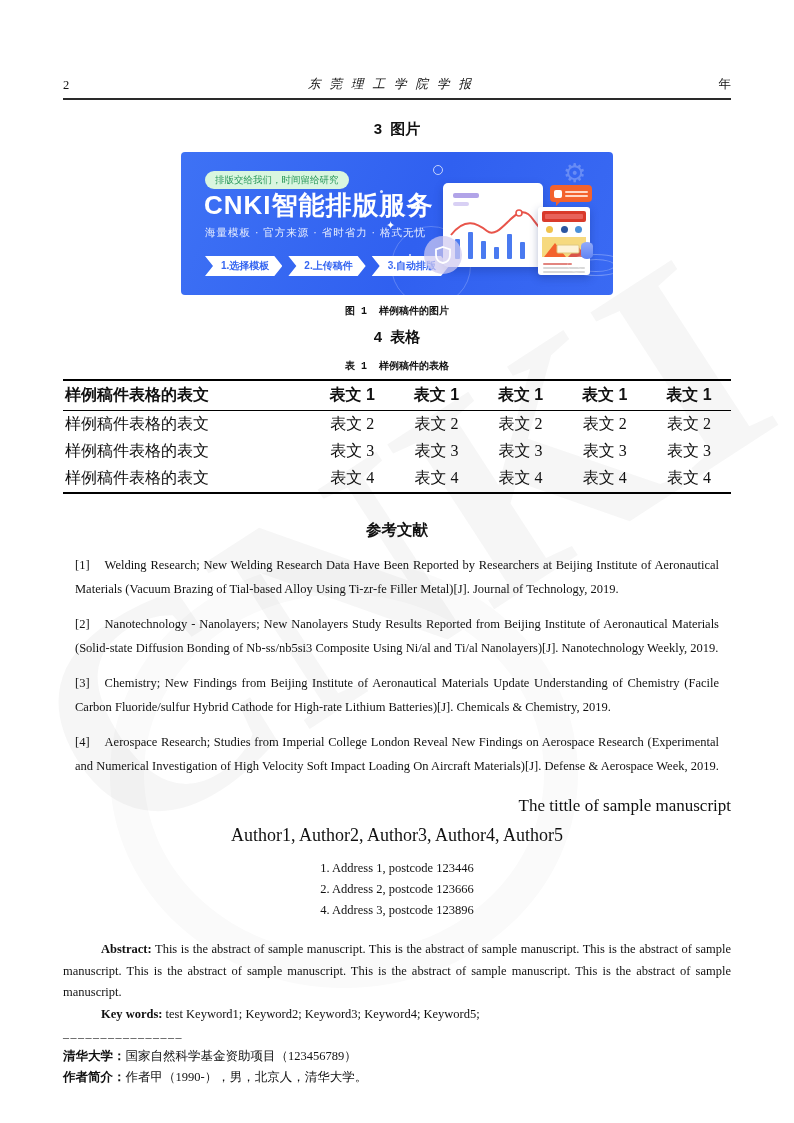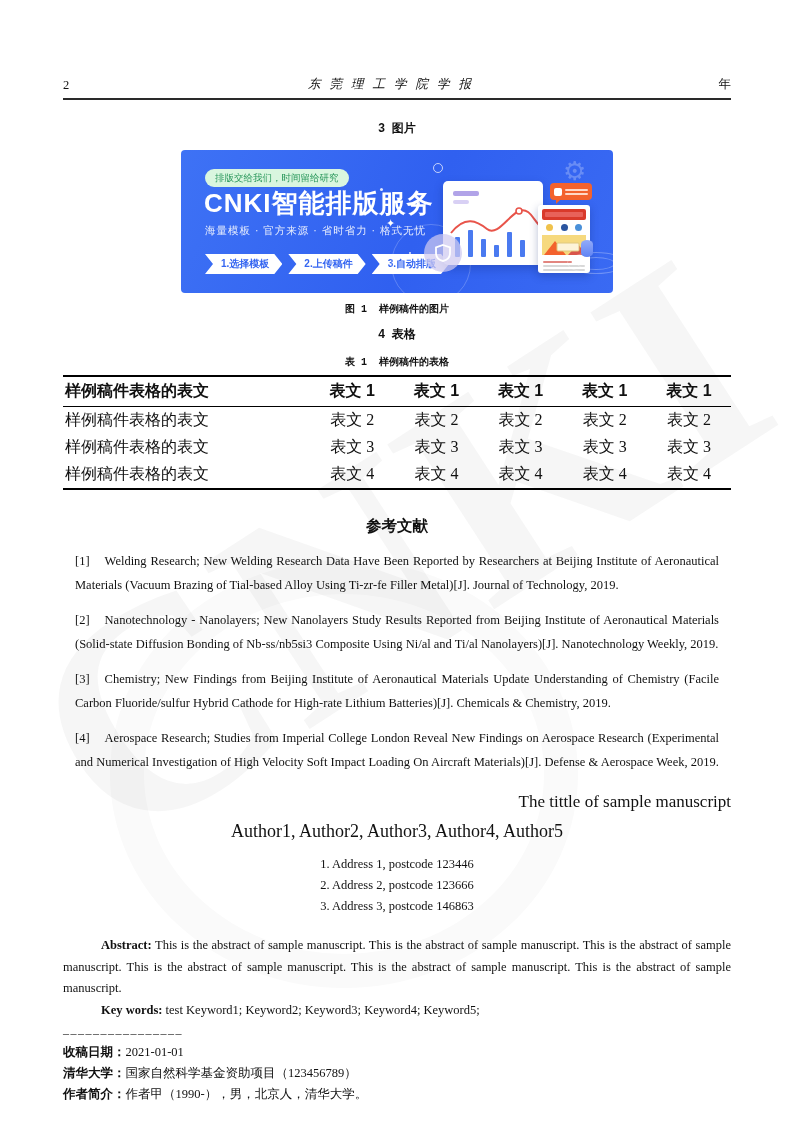--- a/index.html
+++ b/index.html
@@ -20,21 +20,21 @@
   .content{position:relative;z-index:1;padding:0 63px;}
 
   
   .pg-header{
     margin-top:76px;display:flex;justify-content:space-between;align-items:flex-end;
     font-size:12.5px;padding-bottom:5px;border-bottom:2px solid #2a2a2a;
   }
   .pg-header .journal{font-style:italic;letter-spacing:9px;}
 
   .h-cn{font-family:"Liberation Sans","DejaVu Sans",sans-serif;font-weight:bold;text-align:center;white-space:pre;}
-  .sec-head{font-size:12px;margin-top:20px;}
+  .sec-head{font-size:15px;margin-top:20px;}
   .cap{font-size:10px;margin-top:9px;font-family:Liberation Mono, monospace;}
 
   
   .banner{
     position:relative;width:432px;height:143px;margin:13px auto 0;border-radius:4px;overflow:hidden;
     background:linear-gradient(115deg,#3e72f5 0%,#3060f0 55%,#3a6af3 100%);
     font-family:"Liberation Sans","DejaVu Sans",sans-serif;
   }
   .b-badge{position:absolute;left:24px;top:19px;background:#d9f6df;color:#279659;
     font-size:9.5px;line-height:12px;padding:3px 10px;border-radius:10px;}
@@ -256,34 +256,31 @@
     <p>
       <span class="ref-marker">[4]</span><span>Aerospace Research; Studies from Imperial College London Reveal New Findings on Aerospace Research (Experimental and Numerical Investigation of High Velocity Soft Impact Loading On Aircraft Materials)[J]. Defense &amp; Aerospace Week, 2019.</span>
     </p>
   </div>
 
   <div class="ms-title">The tittle of sample manuscript</div>
   <div class="ms-authors">Author1, Author2, Author3, Author4, Author5</div>
   <div class="ms-addr">
     <div>1. Address 1, postcode 123446</div>
     <div>2. Address 2, postcode 123666</div>
-    <div>3. Address 3, postcode 146863</div>
+    <div>4. Address 3, postcode 123896</div>
   </div>
 
   <div class="ms-abs">
     <p><b>Abstract:</b><span> This is the abstract of sample manuscript. This is the abstract of sample manuscript. This is the abstract of sample manuscript. This is the abstract of sample manuscript. This is the abstract of sample manuscript. This is the abstract of sample manuscript.</span></p>
     <p><b>Key words:</b><span> test Keyword1; Keyword2; Keyword3; Keyword4; Keyword5;</span></p>
   </div>
 
   <div class="fn-divider">––––––––––––––––</div>
   <div class="footnotes">
     <div>
-      <span class="fn-label">收稿日期：</span><span>2021-01-01</span>
-    </div>
-    <div>
       <span class="fn-label">清华大学：</span><span>国家自然科学基金资助项目（123456789）</span>
     </div>
     <div>
       <span class="fn-label">作者简介：</span><span>作者甲（1990-），男，北京人，清华大学。</span>
     </div>
   </div>
 
 </div>
 
 </body></html>

